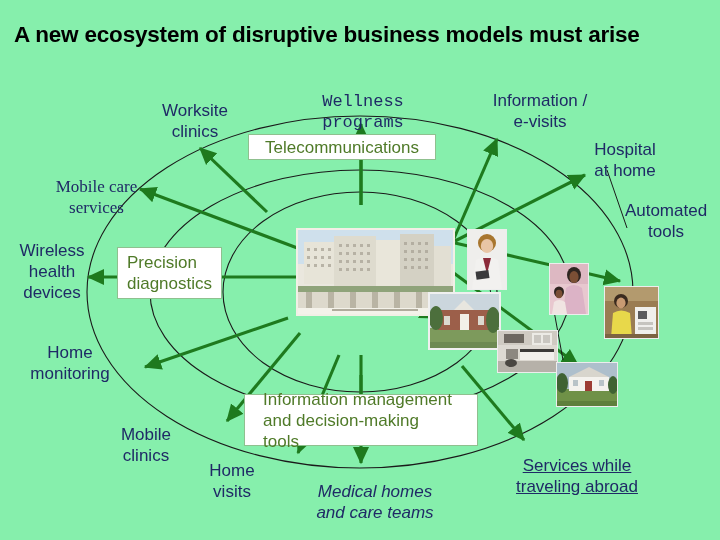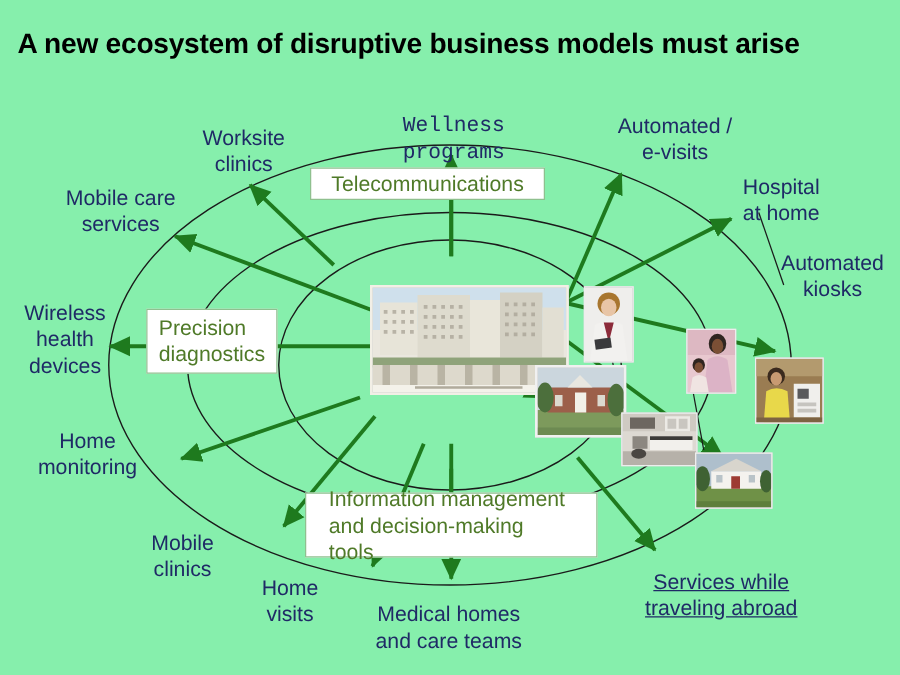--- a/index.html
+++ b/index.html
@@ -240,44 +240,44 @@
 diagnostics</div>
 
   <div class="gbox" style="left:244px;top:394px;width:234px;height:52px;">Information management
 and decision-making tools</div>
 
   <div class="olabel" style="left:140px;top:100px;width:110px;">Worksite
 clinics</div>
 
   <div class="olabel" style="left:278px;top:91px;width:170px;font-family:Liberation Mono, monospace;">Wellness programs</div>
 
-  <div class="olabel" style="left:476px;top:90px;width:128px;">Automated /
+  <div class="olabel" style="left:476px;top:90px;width:128px;">Information /
 e-visits</div>
 
   <div class="olabel" style="left:570px;top:139px;width:110px;">Hospital
 at home</div>
 
   <div class="olabel" style="left:612px;top:200px;width:108px;">Automated
-kiosks</div>
-
-  <div class="olabel" style="left:34px;top:148px;width:125px;">Mobile care
+tools</div>
+
+  <div class="olabel" style="left:34px;top:176px;width:125px;font-family:Liberation Serif, serif;">Mobile care
 services</div>
 
   <div class="olabel" style="left:4px;top:240px;width:96px;">Wireless
 health
 devices</div>
 
   <div class="olabel" style="left:10px;top:342px;width:120px;">Home
 monitoring</div>
 
   <div class="olabel" style="left:104px;top:424px;width:84px;">Mobile
 clinics</div>
 
   <div class="olabel" style="left:193px;top:460px;width:78px;">Home
 visits</div>
 
-  <div class="olabel" style="left:284px;top:481px;width:150px;">Medical homes
+  <div class="olabel" style="left:300px;top:481px;width:150px;font-style:italic;">Medical homes
 and care teams</div>
 
   <div class="olabel" style="left:497px;top:455px;width:160px;text-decoration:underline;">Services while
 traveling abroad</div>
 
 </div>
 
 </body></html>

